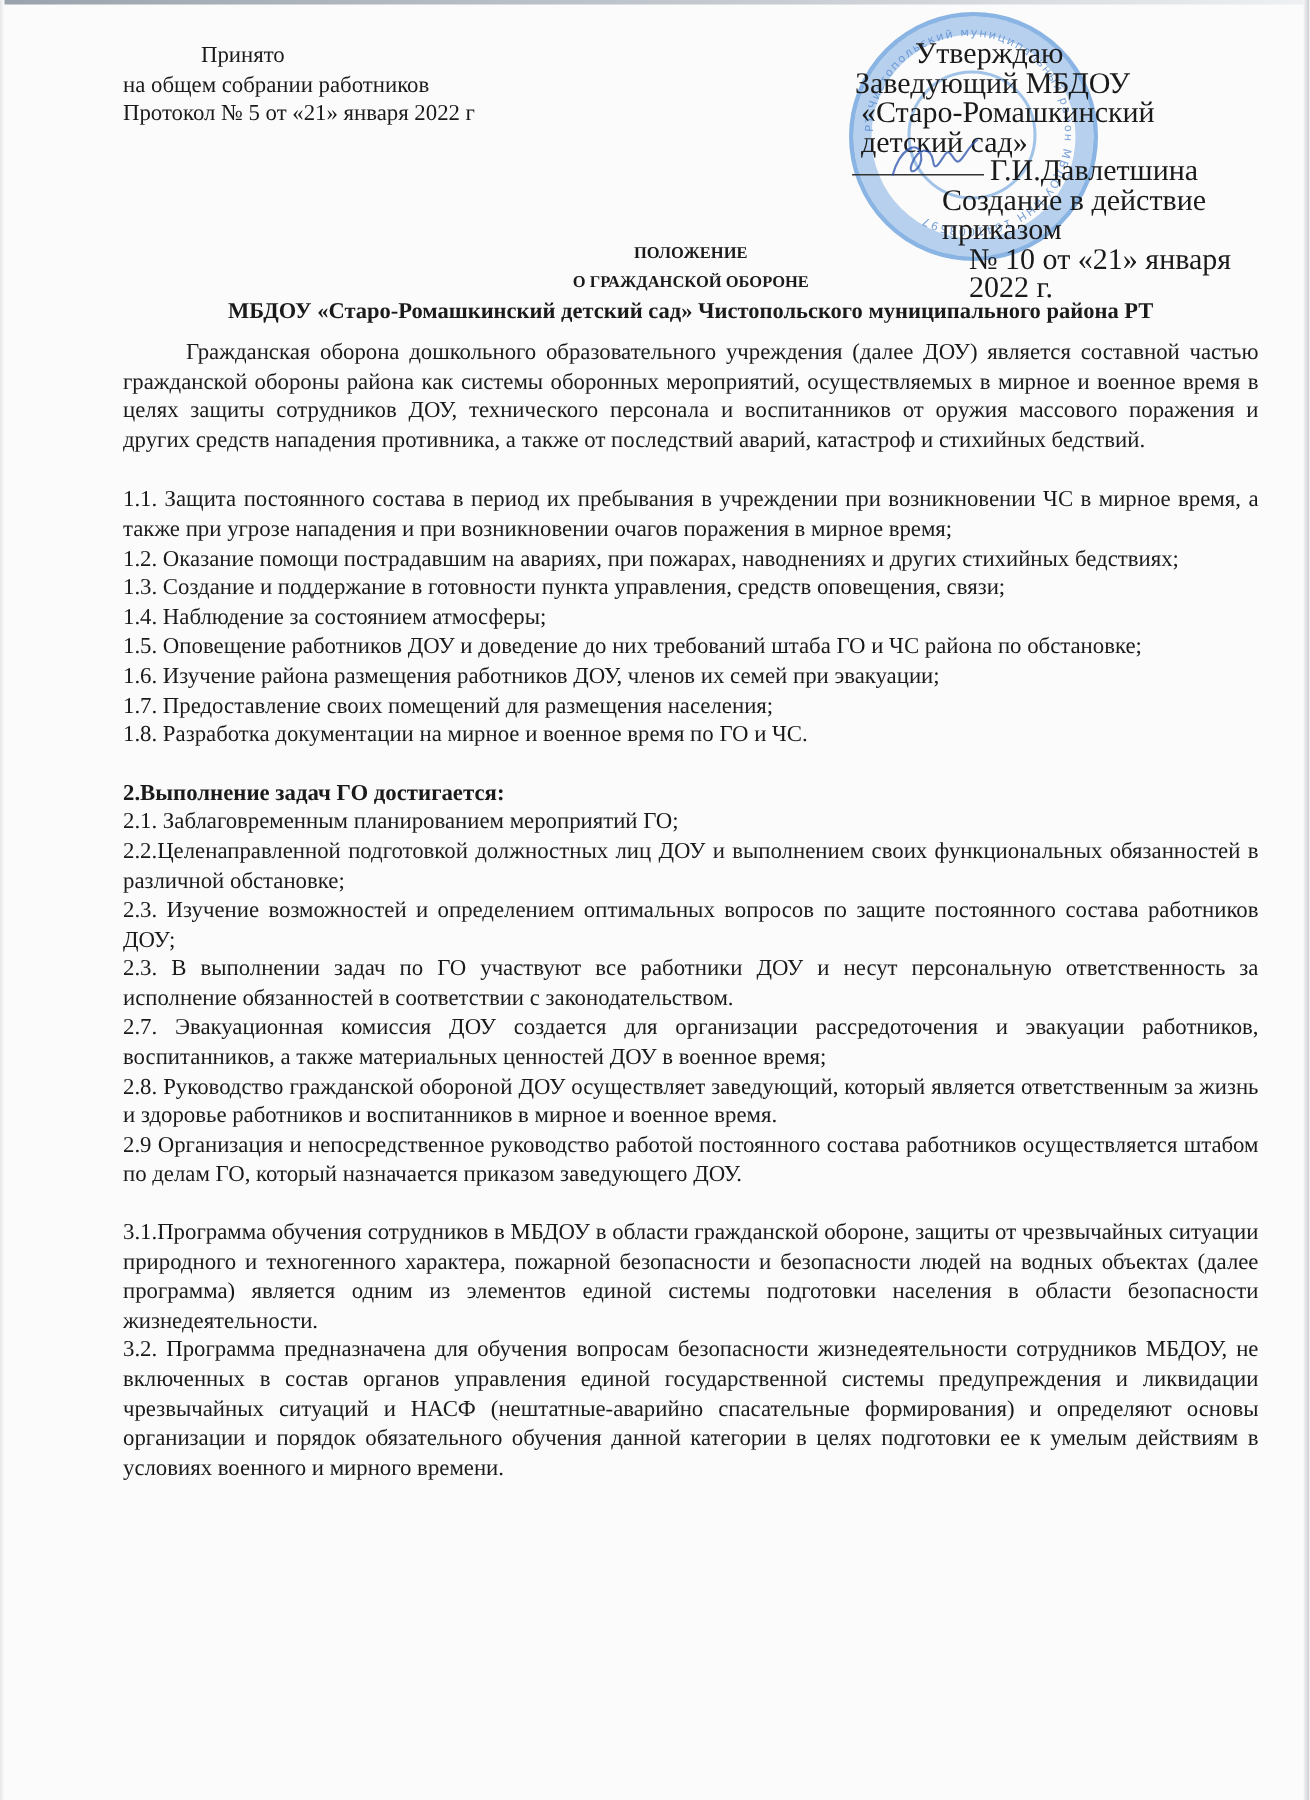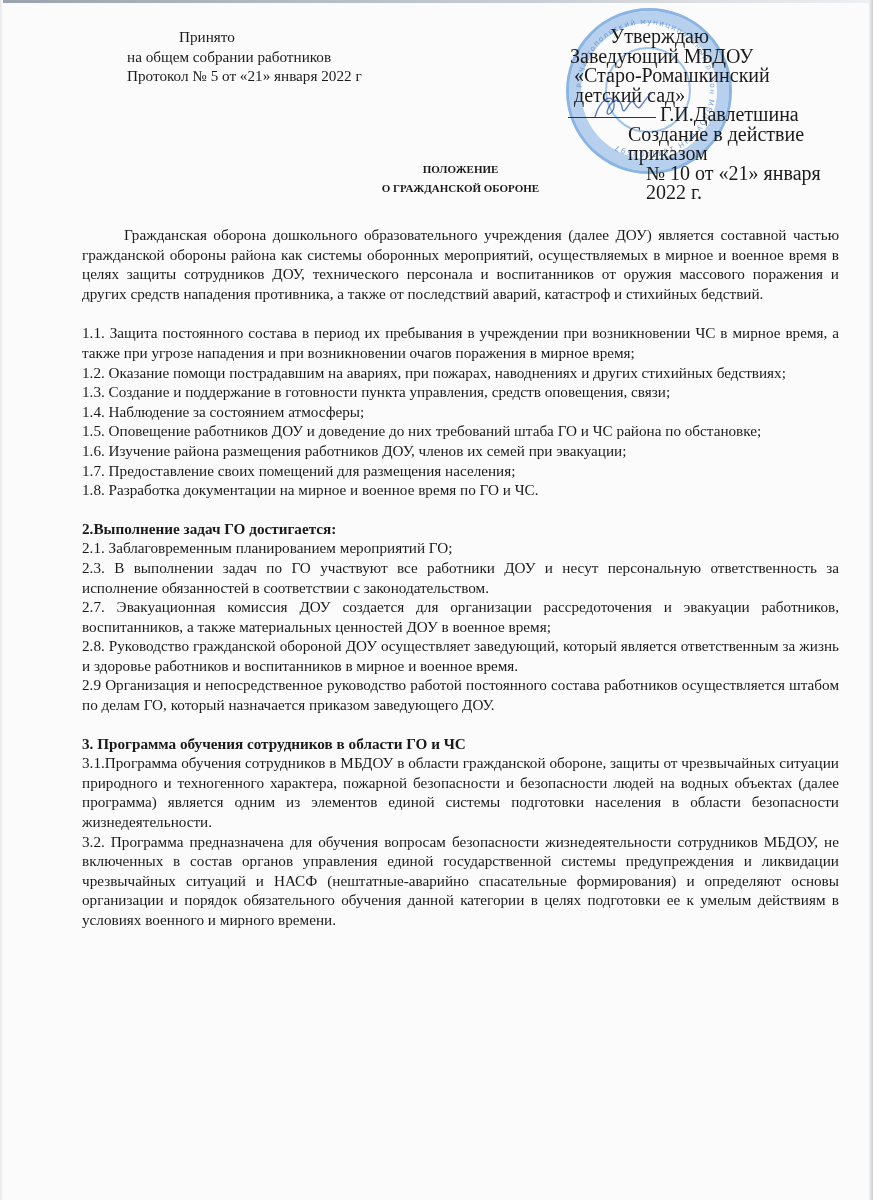--- a/index.html
+++ b/index.html
@@ -21,21 +21,21 @@
   .scan-edge-left {
     position: absolute; left: 0; top: 0; width: 3px; height: 1200px;
     background: linear-gradient(to right, #e4e6e8, #fbfbfb);
   }
   .page {
     position: absolute; left: 82px; top: 0; width: 757px;
     font-size: 15.2px; line-height: 19.6px;
   }
   .hdr-left {
     position: absolute; left: 0; top: 27px; width: 330px;
-    font-size: 15.2px; line-height: 19.5px; margin-left: 45px;
+    font-size: 15.2px; line-height: 19.5px;
   }
   .hdr-left .l0 { padding-left: 52px; }
   .hdr-right {
     position: absolute; left: 488px; top: 27px; width: 270px;
     font-size: 20px; line-height: 19.5px; text-align: left;
   }
   .hdr-right .r0 { padding-left: 40px; }
   .hdr-right .r1 { padding-left: 0px; }
   .hdr-right .r2 { padding-left: 4px; }
   .hdr-right .r3 { padding-left: 90px; position: relative; }
@@ -110,40 +110,42 @@
         <path d="M5,28 C10,10 22,4 24,14 C26,24 14,30 18,20 C22,10 30,8 32,18 C33,26 36,20 40,14 C44,8 46,22 50,18 C54,14 56,8 62,4" fill="none" stroke="rgba(40,80,170,0.75)" stroke-width="1.4"></path>
       </svg>
     </div>
     <div class="r4">Создание в действие приказом</div>
     <div class="r5">№ 10 от «21» января 2022 г.</div>
   </div>
 
   <div class="title-block">
     <div class="t1">ПОЛОЖЕНИЕ</div>
     <div class="t2">О ГРАЖДАНСКОЙ ОБОРОНЕ</div>
+    <div class="t3">МБДОУ «Старо-Ромашкинский детский сад» Чистопольского муниципального района РТ</div>
   </div>
 
   <div class="body">
     <p class="intro">Гражданская оборона дошкольного образовательного учреждения (далее ДОУ) является составной частью гражданской обороны района как системы оборонных мероприятий, осуществляемых в мирное и военное время в целях защиты сотрудников ДОУ, технического персонала и воспитанников от оружия массового поражения и других средств нападения противника, а также от последствий аварий, катастроф и стихийных бедствий.</p>
 
     <p class="item">1.1.  Защита постоянного состава в период их пребывания в учреждении при возникновении ЧС в мирное время, а также при угрозе нападения и при возникновении очагов поражения в мирное время;</p>
     <p class="item">1.2.  Оказание помощи пострадавшим на авариях, при пожарах, наводнениях и других стихийных бедствиях;</p>
     <p class="item">1.3.  Создание и поддержание в готовности пункта управления, средств оповещения, связи;</p>
     <p class="item">1.4.  Наблюдение за состоянием атмосферы;</p>
     <p class="item">1.5.   Оповещение работников ДОУ и доведение до них требований штаба ГО и ЧС района по обстановке;</p>
     <p class="item">1.6.   Изучение района размещения работников ДОУ, членов их семей при эвакуации;</p>
     <p class="item">1.7.   Предоставление своих помещений для размещения населения;</p>
     <p class="item">1.8.    Разработка документации на мирное и военное время по ГО и ЧС.</p>
     <div class="gap"></div>
 
     <p class="sec-h">2.Выполнение задач ГО   достигается:</p>
     <p class="item">2.1. Заблаговременным планированием мероприятий ГО;</p>
+    <p class="item">2.2.Целенаправленной подготовкой должностных лиц ДОУ и выполнением своих функциональных обязанностей в различной обстановке;</p>
+    <p class="item">2.3. Изучение возможностей и определением оптимальных вопросов по защите постоянного состава работников ДОУ;</p>
     <p class="item">2.3.  В выполнении задач по ГО участвуют все работники ДОУ и несут персональную ответственность за исполнение обязанностей в соответствии с законодательством.</p>
     <p class="item">2.7.   Эвакуационная комиссия ДОУ создается для организации рассредоточения и эвакуации работников, воспитанников, а также  материальных ценностей  ДОУ в военное время;</p>
     <p class="item">2.8.   Руководство гражданской обороной ДОУ осуществляет заведующий, который является ответственным за жизнь и здоровье работников и воспитанников в мирное и военное время.</p>
     <p class="item">2.9    Организация и непосредственное руководство работой постоянного состава работников осуществляется штабом по делам ГО, который назначается приказом заведующего ДОУ.</p>
     <div class="gap"></div>
 
-    <p class="sec-h">3. Программа обучения сотрудников в области  ГО и ЧС</p>
     <p class="item">3.1.Программа обучения сотрудников в МБДОУ в области гражданской обороне, защиты  от чрезвычайных ситуации природного и техногенного характера, пожарной безопасности и безопасности людей на водных объектах (далее программа) является одним из элементов единой системы подготовки населения в области безопасности жизнедеятельности.</p>
     <p class="item">3.2. Программа  предназначена для обучения вопросам безопасности жизнедеятельности сотрудников МБДОУ, не включенных в состав органов управления единой государственной системы предупреждения и ликвидации чрезвычайных ситуаций и НАСФ (нештатные-аварийно спасательные формирования) и определяют основы организации и порядок обязательного обучения данной категории в целях подготовки ее к умелым действиям в условиях военного и мирного времени.</p>
   </div>
 </div>
 
 </body></html>

